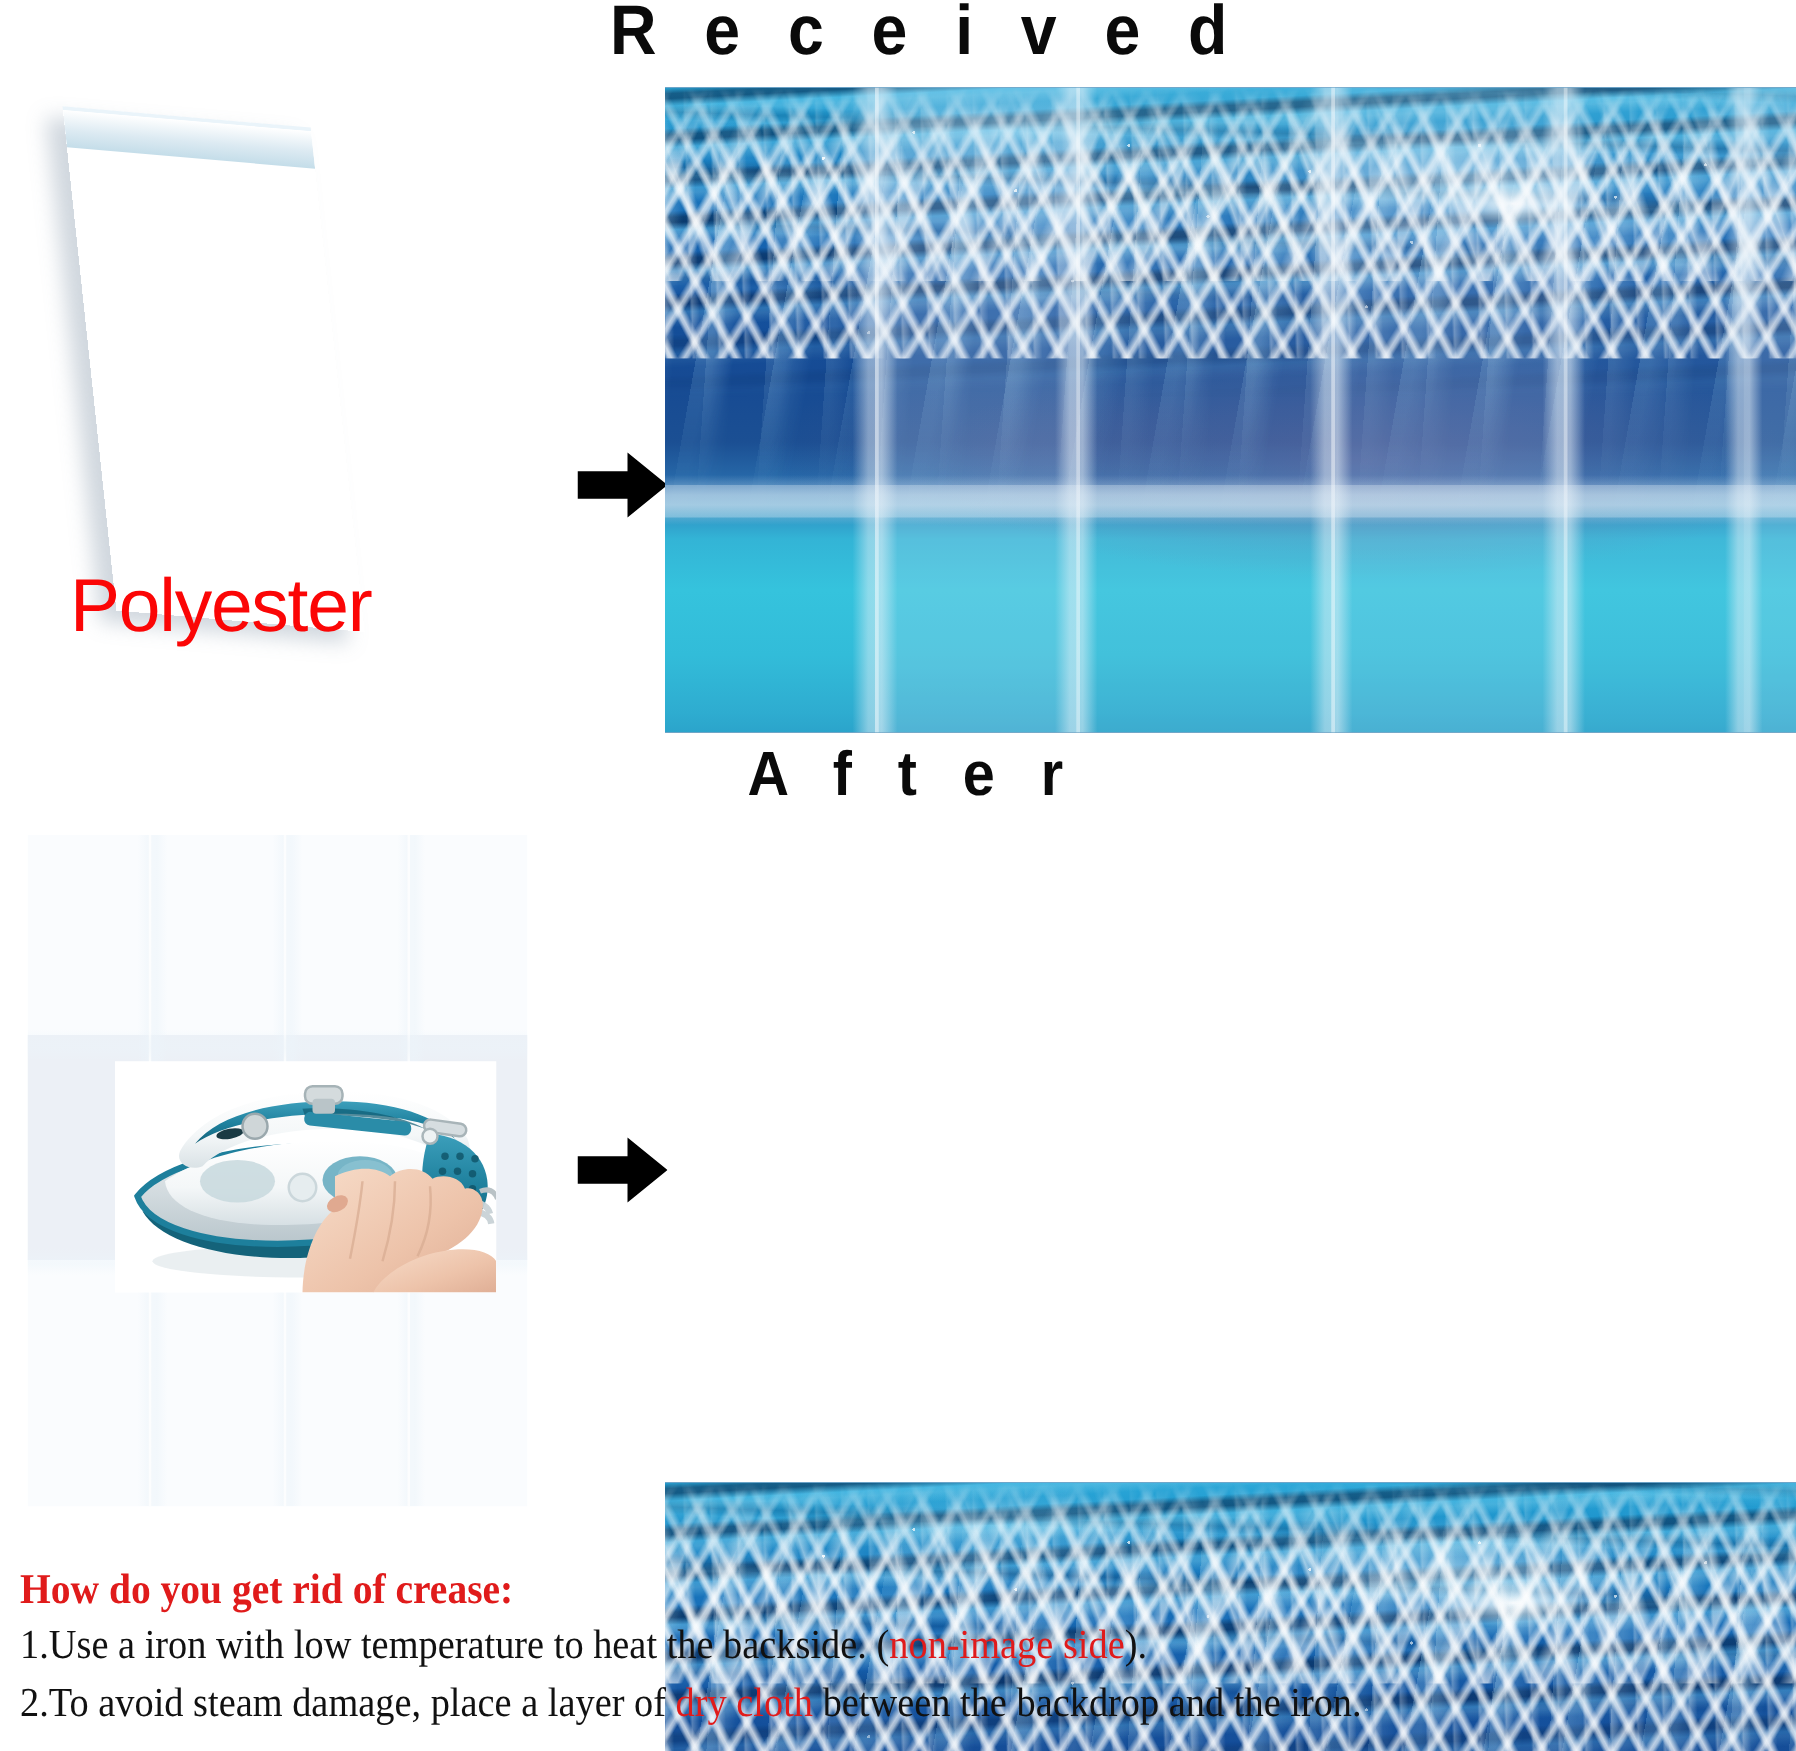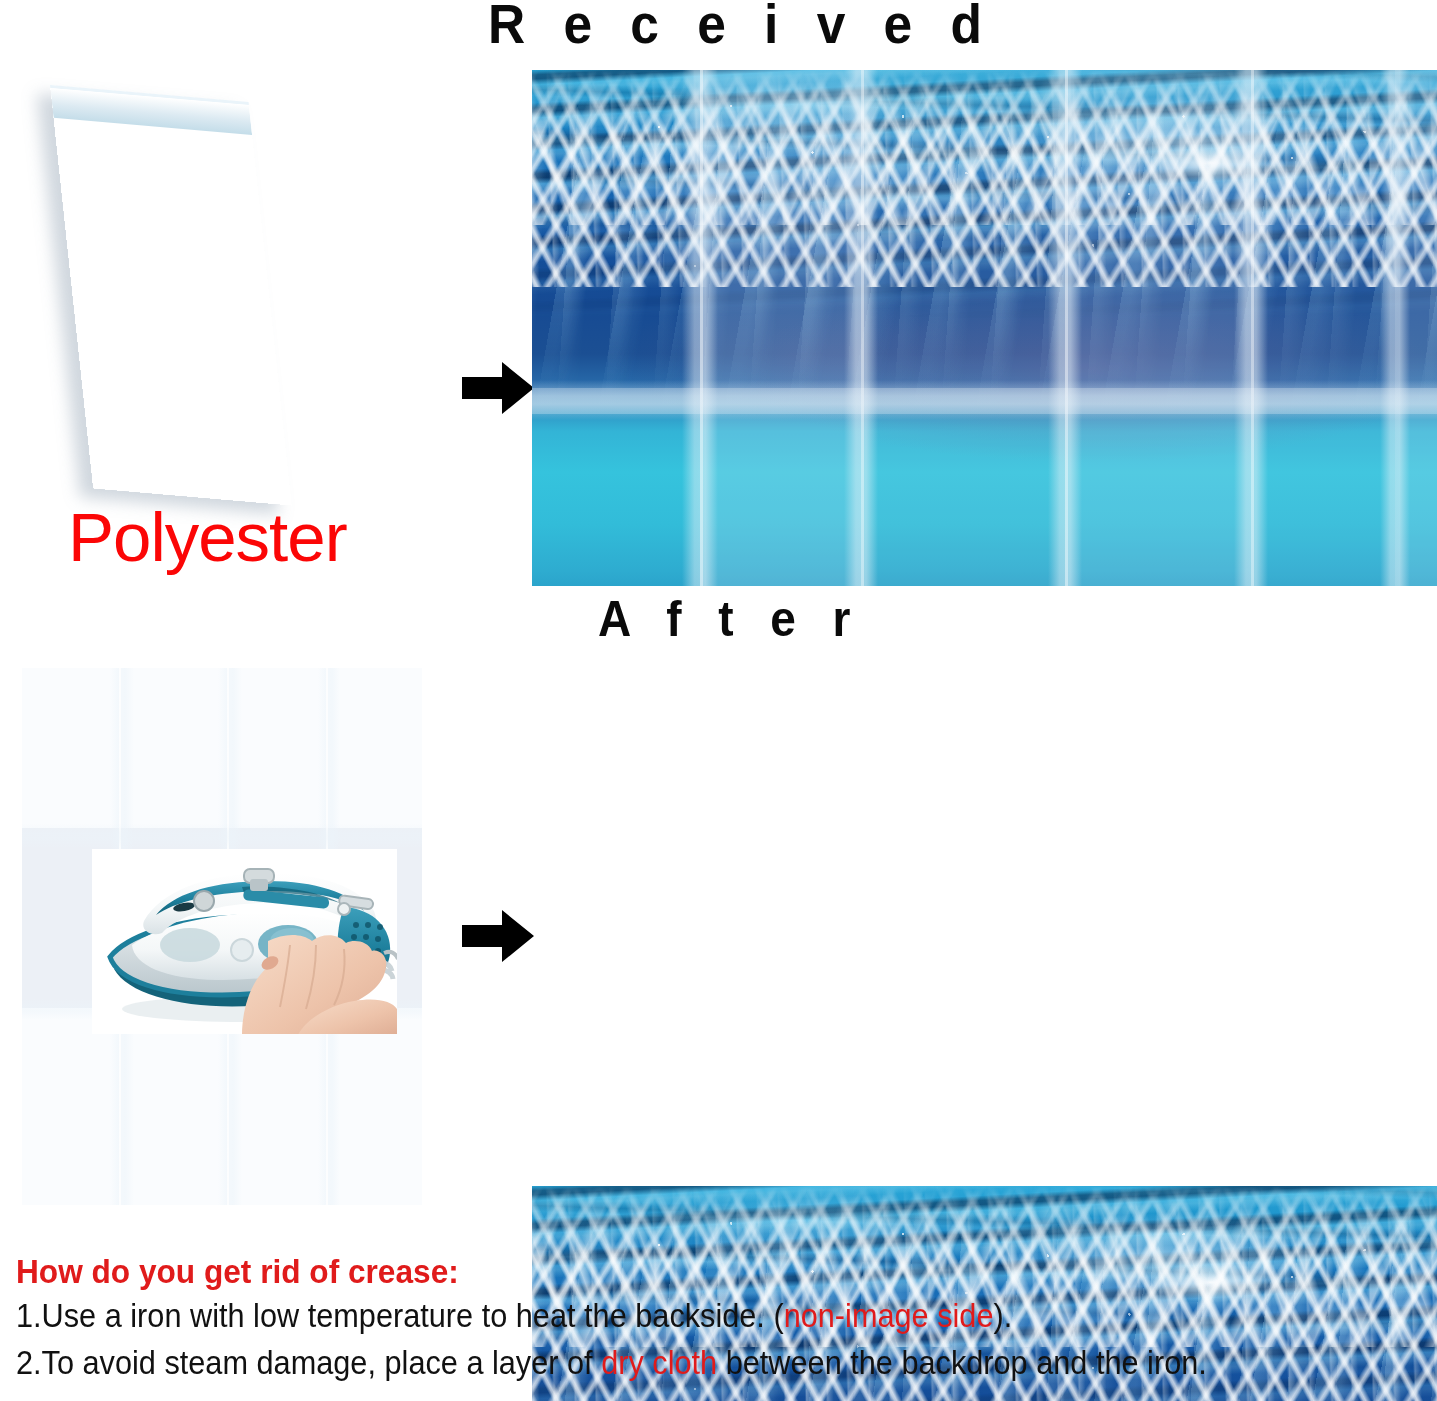--- a/index.html
+++ b/index.html
@@ -1,38 +1,38 @@
 <!DOCTYPE html>
 <html><head>
 <meta charset="utf-8">
 <style>
   html,body{margin:0;padding:0;background:#ffffff;}
   body{
     width:1437px;height:1401px;position:relative;overflow:hidden;
     font-family:"Liberation Sans","DejaVu Sans",sans-serif;
     -webkit-font-smoothing:antialiased;
   }
-  .abs{position:absolute;}
+  .abs{position:absolute;font-family:Liberation Serif, serif;}
 
   
   .hdr{
     font-family:"Liberation Sans","DejaVu Sans",sans-serif;
     font-weight:bold;color:#0a0a0a;
     letter-spacing:13px;
     font-stretch:condensed;
     line-height:1;
     white-space:pre;
   }
   #received-label{left:488px;top:-4px;font-size:56px;transform:scaleX(.92);transform-origin:left top;}
   #after-label{left:598px;top:594px;font-size:50px;transform:scaleX(.92);transform-origin:left top;}
 
   #polyester-label{
-    left:68px;top:455px;font-size:69px;color:#fb0606;
+    left:56px;top:455px;font-size:60px;color:#fb0606;
     font-family:"Liberation Sans","DejaVu Sans",sans-serif;
-    font-weight:400;letter-spacing:-1px;line-height:1;z-index:9;margin-top:48px;
+    font-weight:400;letter-spacing:-1px;line-height:1;z-index:9;
   }
 
   
   .arrow{width:72px;height:56px;}
 
   
   .scene{position:relative;overflow:hidden;background:#0d4f8b;}
   .scene .layer{position:absolute;left:0;top:0;right:0;bottom:0;}
 
   

